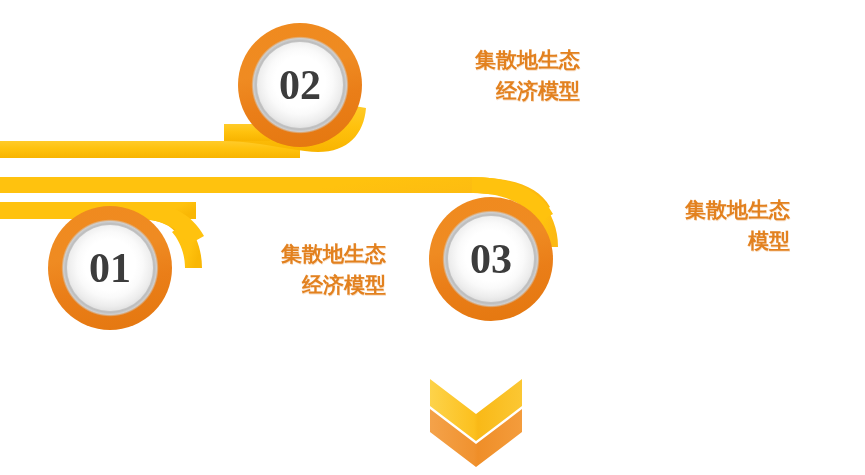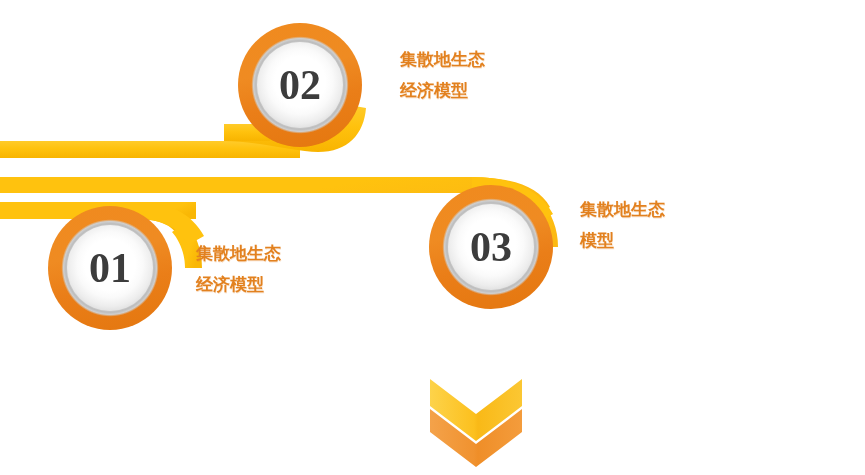--- a/index.html
+++ b/index.html
@@ -79,30 +79,30 @@
     font-weight: 700;
     font-size: 42px;
     letter-spacing: 0px;
     color: #3c3c3c;
     text-shadow: 1px 1px 1px rgba(255,255,255,0.85);
   }
 
   
   #node-01 { left: 48px;  top: 206px; }
   #node-02 { left: 238px; top: 23px;  }
-  #node-03 { left: 429px; top: 185px; text-align: center; }
+  #node-03 { left: 429px; top: 197px; text-align: center; }
 
   
   .label {
     position: absolute;
     color: #e2811f;
     font-weight: 700;
-    font-size: 17px;
+    font-size: 21px;
     line-height: 31px;
-    text-align: left;
+    text-align: right;
     white-space: pre-line;
     text-shadow: 0.5px 0.5px 0 rgba(226,129,31,0.25);
   }
   #label-01 { left: 196px; top: 238px; width: 190px; }
   #label-02 { left: 400px; top: 44px;  width: 180px; }
   #label-03 { left: 580px; top: 194px; width: 210px; }
 
   
   #chevron {
     position: absolute;

